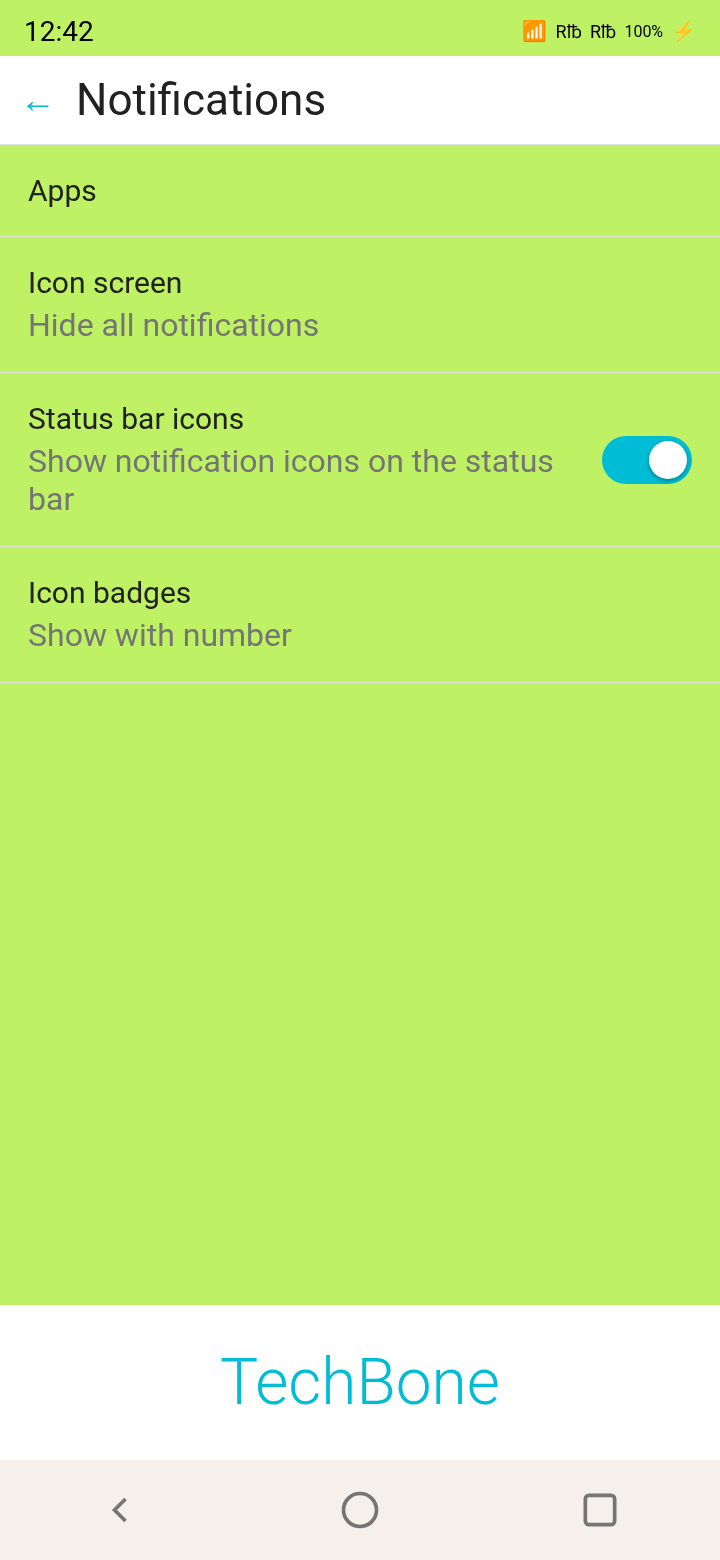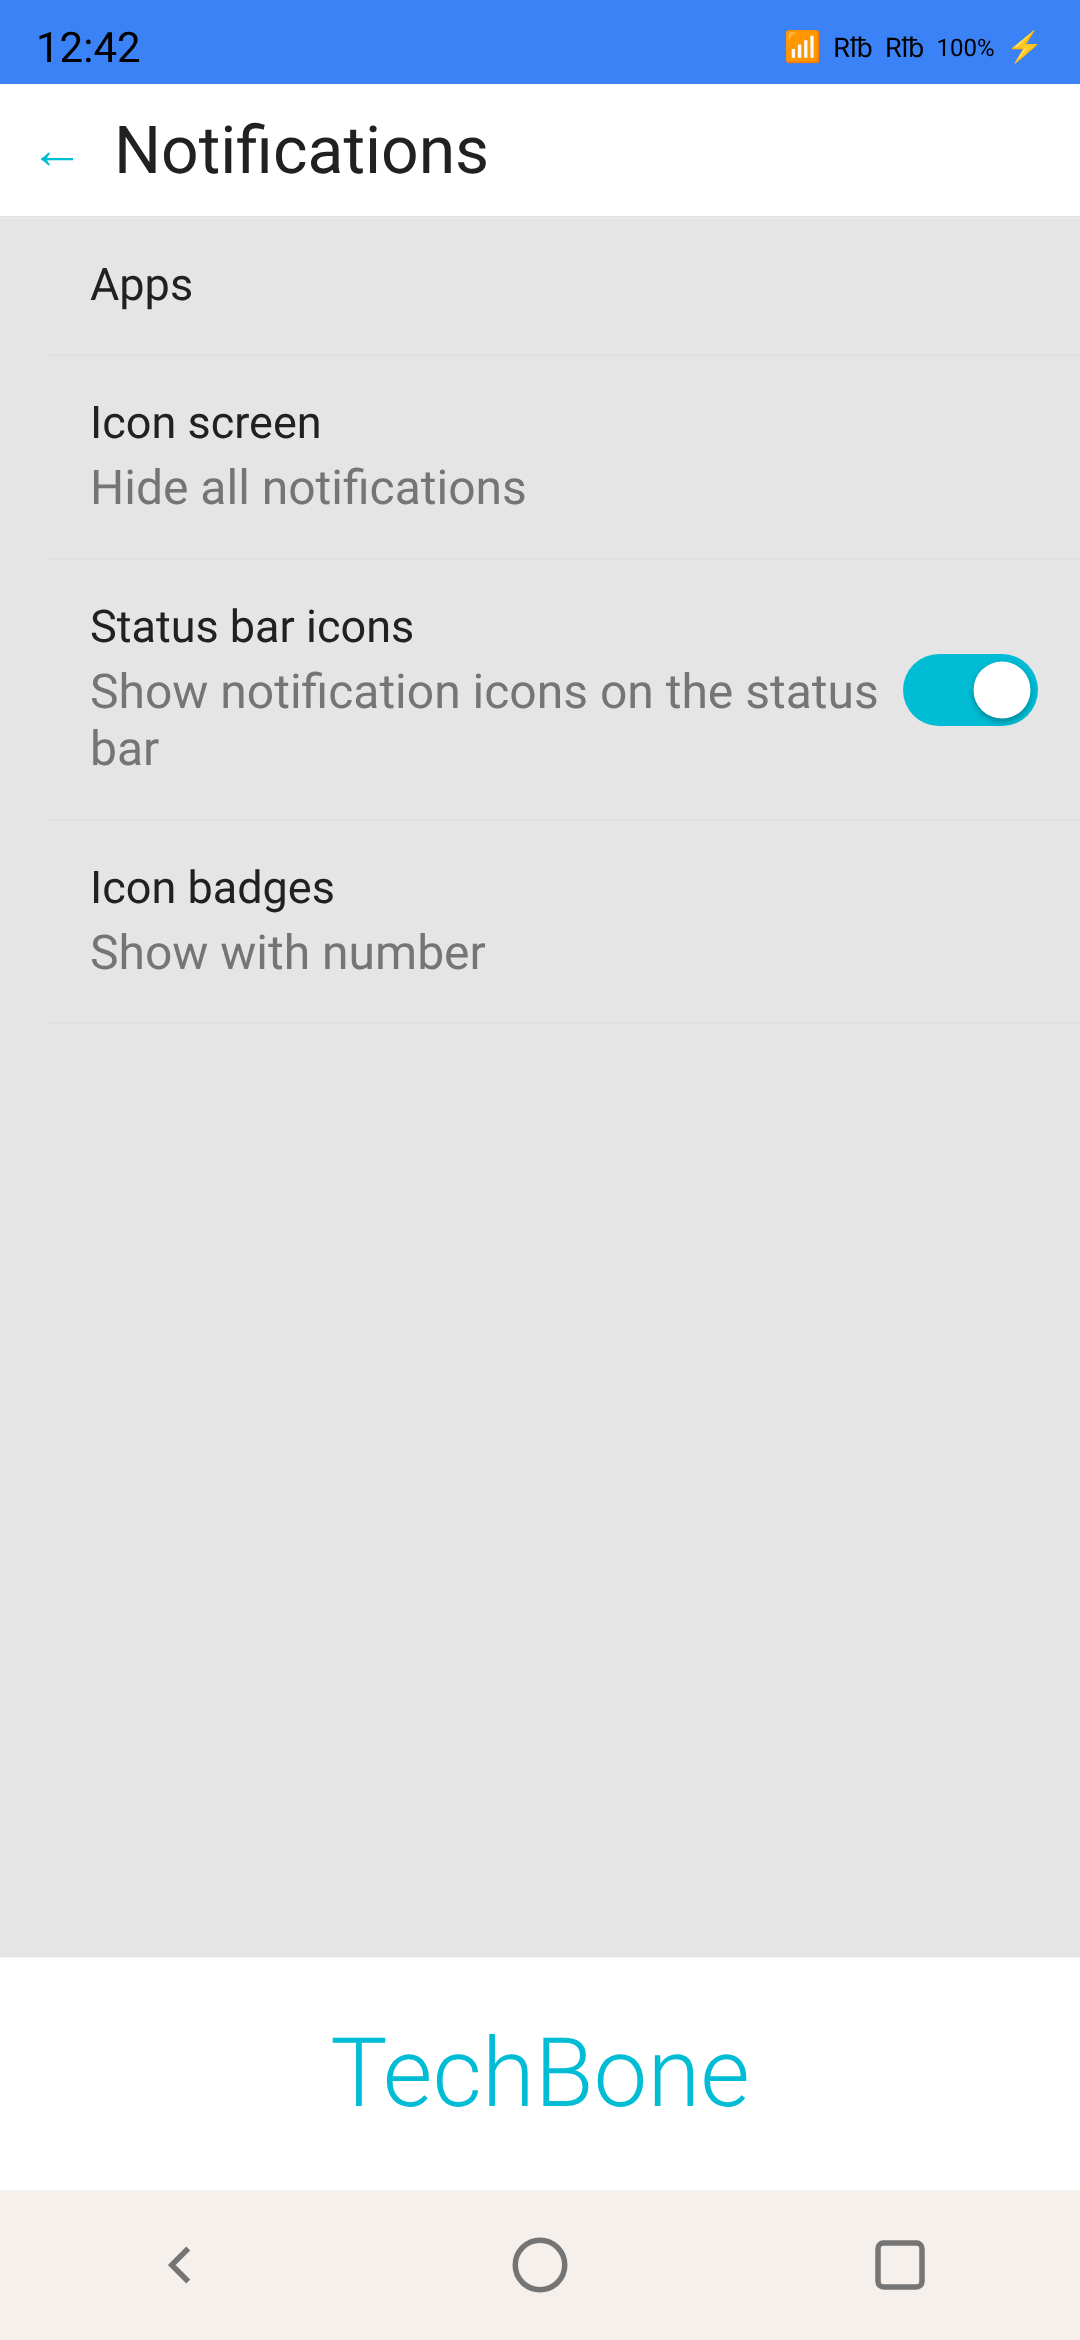--- a/index.html
+++ b/index.html
@@ -13,21 +13,21 @@
       display: flex;
       flex-direction: column;
     }
 
     
     .status-bar {
       display: flex;
       justify-content: space-between;
       align-items: center;
       padding: 14px 24px 8px 24px;
-      background: #3b82f6;
+      background: #bef264;
       height: 56px;
     }
 
     .status-bar-time {
       font-size: 28px;
       font-weight: 400;
       color: #000;
     }
 
     .status-bar-icons {
@@ -65,22 +65,21 @@
 
     .header-title {
       font-size: 44px;
       font-weight: 400;
       color: #212121;
     }
 
     
     .settings-list {
       flex: 1;
-      background: #e5e5e5;
-      padding-left: 32px;
+      background: #bef264;
     }
 
     .settings-item {
       display: flex;
       justify-content: space-between;
       align-items: center;
       padding: 28px 28px;
       border-bottom: 1px solid #e0e0e0;
       min-height: 80px;
     }

